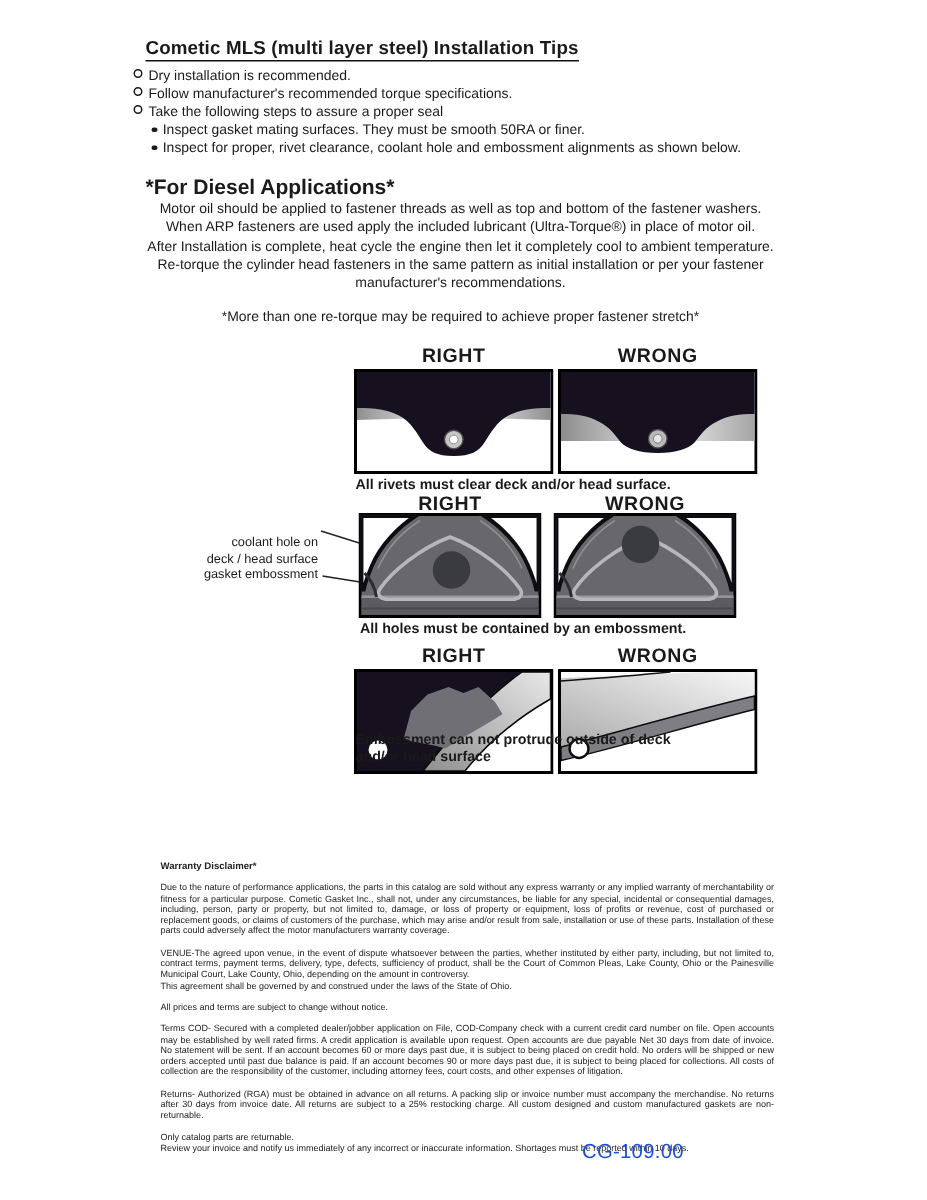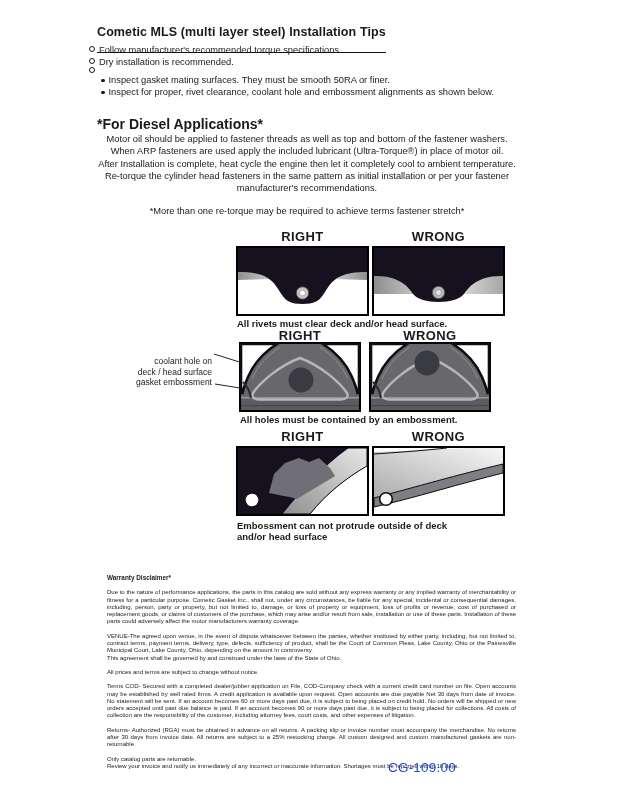--- a/index.html
+++ b/index.html
@@ -2,21 +2,21 @@
 <html><head>
 <meta charset="utf-8">
 <style>
   html,body{margin:0;padding:0;background:#ffffff;}
   body{width:618px;height:800px;overflow:hidden;position:relative;
        font-family:"Liberation Sans","DejaVu Sans",sans-serif;color:#1a1a1a;
        -webkit-font-smoothing:antialiased;}
   .abs{position:absolute;}
   
   .doc-title{left:97px;top:25px;font-size:12.5px;font-weight:bold;
-             border-bottom:1.5px solid #111;padding-bottom:13px;letter-spacing:.1px;}
+             border-bottom:1.5px solid #111;padding-bottom:1px;letter-spacing:.1px;}
   
   .tips{left:89px;top:44px;width:440px;font-size:9.3px;line-height:12px;}
   .tip-line{display:flex;align-items:baseline;}
   .circ{display:inline-block;width:4px;height:4px;border:1px solid #1a1a1a;
         border-radius:50%;margin-right:4px;flex:0 0 auto;position:relative;top:-1px;}
   .dot{display:inline-block;width:3.5px;height:3.5px;background:#1a1a1a;
        border-radius:50%;margin-right:4px;flex:0 0 auto;position:relative;top:-1px;}
   .indent{margin-left:12px;}
   
   .diesel-head{left:97px;top:116px;font-size:14px;font-weight:bold;}
@@ -37,43 +37,44 @@
   .doc-code{left:388px;top:760px;font-size:13.5px;color:#1d4ed8;letter-spacing:.2px;}
 </style>
 </head>
 <body>
 
 <div class="abs doc-title">Cometic MLS (multi layer steel) Installation Tips</div>
 
 <div class="abs tips">
   <div class="tip-line">
     <span class="circ"></span>
-    <span>Follow manufacturer's recommended torque specifications.</span>
+    <span>Dry installation is recommended.</span>
   </div>
   <div class="tip-line">
     <span class="circ"></span>
-    <span>Dry installation is recommended.</span>
+    <span>Follow manufacturer's recommended torque specifications.</span>
   </div>
   <div class="tip-line">
     <span class="circ"></span>
+    <span>Take the following steps to assure a proper seal</span>
   </div>
   <div class="tip-line indent">
     <span class="dot"></span>
     <span>Inspect gasket mating surfaces.  They must be smooth 50RA or finer.</span>
   </div>
   <div class="tip-line indent">
     <span class="dot"></span>
     <span>Inspect for proper, rivet clearance, coolant hole and embossment alignments as shown below.</span>
   </div>
 </div>
 
 <div class="abs diesel-head">*For Diesel Applications*</div>
 <div class="abs para p1">Motor oil should be applied to fastener threads as well as top and bottom of the fastener washers. When ARP fasteners are used apply the included lubricant (Ultra-Torque®) in place of motor oil.</div>
 <div class="abs para p2">After Installation is complete, heat cycle the engine then let it completely cool to ambient temperature. Re-torque the cylinder head fasteners in the same pattern as initial installation or per your fastener manufacturer's recommendations.</div>
-<div class="abs para pnote">*More than one re-torque may be required to achieve terms fastener stretch*</div>
+<div class="abs para pnote">*More than one re-torque may be required to achieve proper fastener stretch*</div>
 
 <div class="abs rw" style="left:236px;top:229px;">RIGHT</div>
 <div class="abs rw" style="left:372px;top:229px;">WRONG</div>
 
 <svg class="abs" style="left:236px;top:246px;" width="133" height="70" viewBox="0 0 133 70">
   <defs>
     <linearGradient id="r1a" x1="0" y1="0" x2="1" y2="0">
       <stop offset="0" stop-color="#8f8f8f"></stop>
         <stop offset="1" stop-color="#dcdcdc"></stop>
     </linearGradient>
@@ -175,21 +176,21 @@
         <stop offset="1" stop-color="#f7f7f7"></stop>
     </linearGradient>
   </defs>
   <rect x="1" y="1" width="131" height="68" fill="#ffffff" stroke="#000" stroke-width="2"></rect>
   <path d="M2,6 C35,5 70,3 100,2 L131,2 L131,18 C88,28 40,42 2,52 Z" fill="url(#r3b)"></path>
   <path d="M2,8 C30,6 55,4 75,2" stroke="#111" stroke-width="1.1" fill="none"></path>
   <path d="M2,52 C40,42 88,28 131,18 L131,27 C90,37 42,52 2,61 Z" fill="#7e7e84" stroke="#0d0d0d" stroke-width="1"></path>
   <circle cx="14" cy="53" r="6.3" fill="#ffffff" stroke="#0d0d0d" stroke-width="1.6"></circle>
 </svg>
 
-<div class="abs cap" style="left:237px;top:520px;width:230px;">
+<div class="abs cap" style="left:237px;top:488px;width:230px;">
   <span>Embossment can not protrude outside of deck</span><br>
   <span>and/or head surface</span>
 </div>
 
 <div class="abs warranty">
   <div class="whead">Warranty Disclaimer*</div>
   <div class="wpar">Due to the nature of performance applications, the parts in this catalog are sold without any express warranty or any implied warranty of merchantability or fitness for a particular purpose.  Cometic Gasket Inc., shall not, under any circumstances, be liable for any special, incidental or consequential damages, including, person, party or property, but not limited to, damage, or loss of property or equipment, loss of profits or revenue, cost of purchased or replacement goods, or claims of customers of the purchase, which may arise and/or result from sale, installation or use of these parts.  Installation of these parts could adversely affect the motor manufacturers warranty coverage.</div>
   <div class="tight">VENUE-The agreed upon venue, in the event of dispute whatsoever between the parties, whether instituted by either party, including, but not limited to, contract terms, payment terms, delivery, type, defects, sufficiency of product, shall be the Court of Common Pleas, Lake County, Ohio or the Painesville Municipal Court, Lake County, Ohio, depending on the amount in controversy.</div>
   <div class="wpar">This agreement shall be governed by and construed under the laws of the State of Ohio.</div>
   <div class="wpar">All prices and terms are subject to change without notice.</div>

